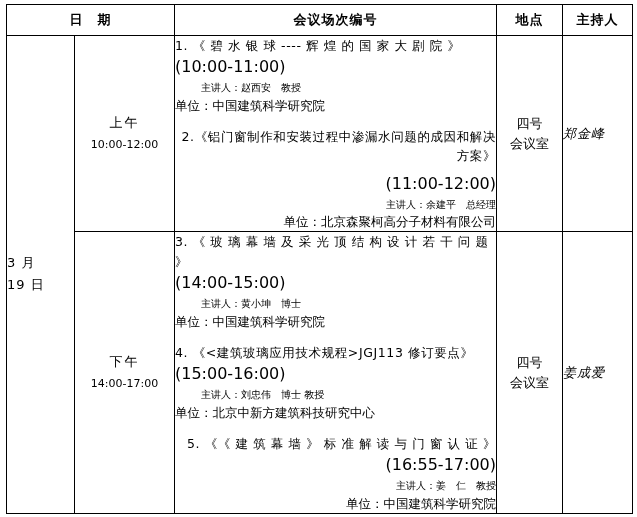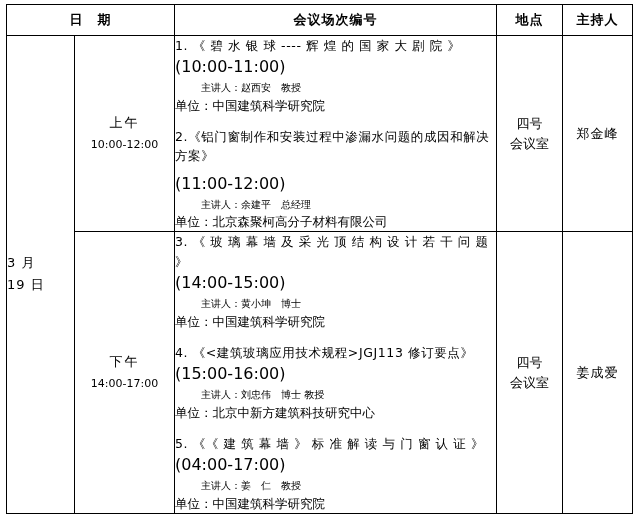--- a/index.html
+++ b/index.html
@@ -59,34 +59,36 @@
   }
   .period-cell .p-time {
     font-size: 11px;
   }
   .place-cell {
     text-align: center;
     font-size: 13px;
     line-height: 20px;
   }
   .host-cell {
-    text-align: center;
+    text-align: left;
     font-size: 13px;
     letter-spacing: 1px;
+    font-style: italic;
   }
   .topics-cell {
     padding: 8px 8px 8px 10px;
     font-size: 12.5px;
     line-height: 1.55;
   }
   .item {
     margin-bottom: 12px;
   }
   .item:last-child {
     margin-bottom: 0;
+    text-align: right;
   }
   .item-title {
     font-size: 12.5px;
     letter-spacing: 0.6px;
   }
   .item-time {
     font-size: 16px;
   }
   .item-speaker {
     font-size: 10px;
@@ -163,21 +165,21 @@
             <div class="item-org">单位：中国建筑科学研究院</div>
           </div>
           <div class="item">
             <div class="item-title">4. 《&lt;建筑玻璃应用技术规程&gt;JGJ113 修订要点》</div>
             <div class="item-time">(15:00-16:00)</div>
             <div class="item-speaker">主讲人：刘忠伟　博士 教授</div>
             <div class="item-org">单位：北京中新方建筑科技研究中心</div>
           </div>
           <div class="item">
             <div class="item-title">5. 《《 建 筑 幕 墙 》 标 准 解 读 与 门 窗 认 证 》</div>
-            <div class="item-time">(04:00-17:00)</div>
+            <div class="item-time">(16:55-17:00)</div>
             <div class="item-speaker">主讲人：姜　仁　教授</div>
             <div class="item-org">单位：中国建筑科学研究院</div>
           </div>
         </td>
         <td class="place-cell">
           <div>四号</div>
           <div>会议室</div>
         </td>
         <td class="host-cell">姜成爱</td>
       </tr>

